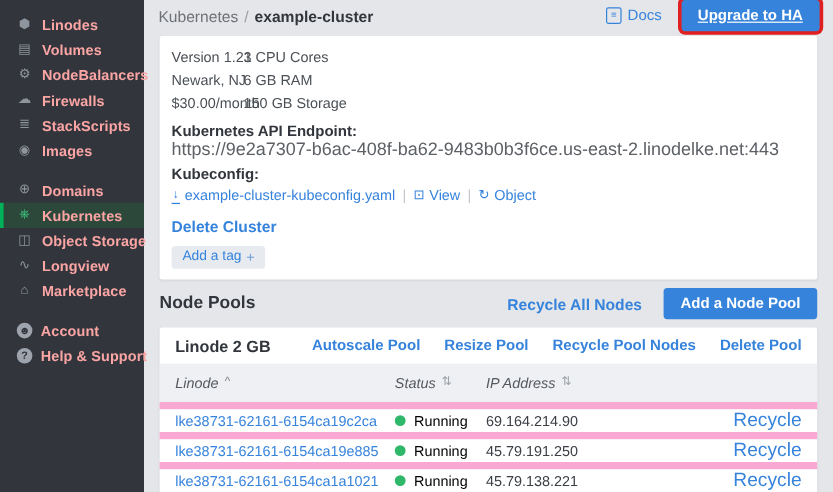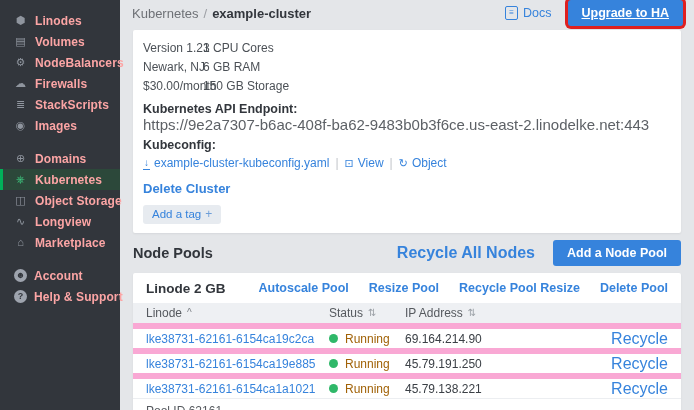--- a/index.html
+++ b/index.html
@@ -44,36 +44,36 @@
   .dl-icon { font-size:10px; border-bottom:1.5px solid #3683dc; line-height:10px; padding:0 1px 1px; }
   .view-icon,.reset-icon { font-size:11px; line-height:1; }
   .delete-link { margin-top:9px; font-size:13px; font-weight:600; color:#3683dc; cursor:pointer; line-height:15px; }
   .tag-chip { display:inline-flex; align-items:center; gap:4px; margin-top:9px; background:#e7ebf0; border-radius:3px; padding:2px 9px 3px; font-size:11.5px; color:#3683dc; cursor:pointer; }
   .tag-plus { font-size:12px; color:#6f9fd8; }
 
   
   .pools-header { display:flex; align-items:center; margin:7px 13px; height:27px; }
   .pools-title { font-size:14.5px; font-weight:700; color:#32363c; }
   .pools-actions { margin-left:auto; display:flex; align-items:center; gap:18px; }
-  .link-blue { color:#3683dc; font-size:16px; font-weight:600; cursor:pointer; white-space:nowrap; }
+  .link-blue { color:#3683dc; font-size:13px; font-weight:600; cursor:pointer; white-space:nowrap; }
 
   
   .card2 { padding-bottom:0; }
   .pool-header { display:flex; align-items:center; height:30px; padding:12px 13px; }
   .pool-name { font-size:13.5px; font-weight:700; color:#32363c; }
   .pool-actions { margin-left:auto; display:flex; gap:20px; }
   .pool-actions .link-blue { font-size:12.5px; }
 
   .trow { display:grid; grid-template-columns:183px 76px 1fr 62px; align-items:center; height:25px; padding:0 13px; }
-  .thead { background:#eef0f3; height:20px; font-size:12px; color:#55595e; }
+  .thead { background:#eef0f3; height:32px; font-size:12px; color:#55595e;font-style:italic; }
   .th { display:flex; align-items:center; gap:5px; cursor:pointer; }
   .sort-caret { font-size:10px; color:#7d8187; line-height:1; }
   .sort-both { font-size:10px; color:#9ba0a6; line-height:1; }
   .cell-name { color:#3683dc; font-size:12px; cursor:pointer; white-space:nowrap; }
-  .cell-status { display:flex; align-items:center; gap:7px; font-size:12px; color:#a16207; }
+  .cell-status { display:flex; align-items:center; gap:7px; font-size:12px; color:#000000; }
   .dot { width:9px; height:9px; border-radius:50%; background:#2fb869; }
   .cell-ip { font-size:12px; color:#3b4046; }
   .cell-action { justify-self:end; font-size:16px; color:#3683dc; cursor:pointer; }
   .trow + .trow { border-top:6px solid #f9a8d4; }
   .pool-footer { border-top:1px solid #eceef1; height:24px; display:flex; align-items:center; padding:0 13px; font-size:12px; color:#55595e; }
 </style>
 </head>
 <body>
 
 <div class="app">
@@ -194,21 +194,21 @@
         <button class="btn-blue">Add a Node Pool</button>
       </div>
     </div>
 
     <section class="card card2">
       <div class="pool-header">
         <span class="pool-name">Linode 2 GB</span>
         <div class="pool-actions">
           <span class="link-blue">Autoscale Pool</span>
           <span class="link-blue">Resize Pool</span>
-          <span class="link-blue">Recycle Pool Resize</span>
+          <span class="link-blue">Recycle Pool Nodes</span>
           <span class="link-blue">Delete Pool</span>
         </div>
       </div>
 
       <div class="trow thead">
         <span class="th">
           <span>Linode</span>
           <span class="sort-caret">^</span>
         </span>
         <span class="th">

